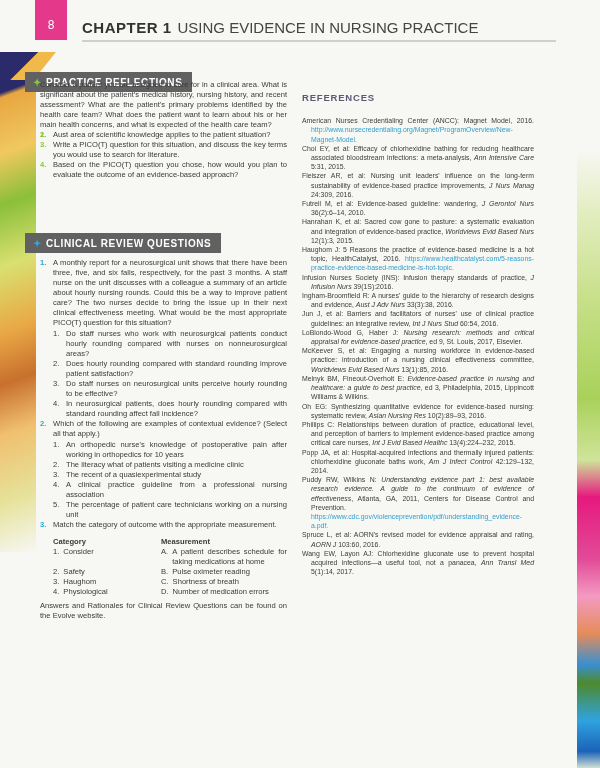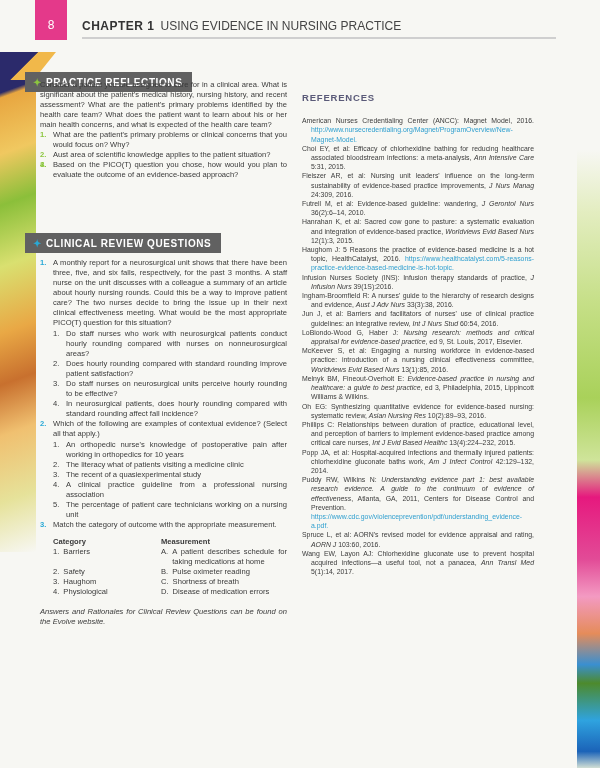--- a/index.html
+++ b/index.html
@@ -29,21 +29,21 @@
 
   
   .page-num {
     position: absolute; left: 35px; top: 0; width: 32px; height: 40px;
     background: #e4398a; color: #fff; font-size: 12px;
     display: flex; align-items: flex-end; justify-content: center; padding-bottom: 8px;
   }
   .running-head {
     position: absolute; left: 82px; top: 19px; width: 474px;
     border-bottom: 2px solid #cfcfcf; padding-bottom: 4px;
-    font-size: 12px; color: #444;
+    font-size: 15px; color: #444;
   }
   .running-head .ch { font-weight: bold; letter-spacing: 0.5px; margin-right: 6px; color: #333; }
 
   
   .banner {
     position: absolute; left: 25px; height: 20px; padding: 0 10px 0 8px;
     background: #616161; color: #fff; font-weight: bold;
     font-size: 10px; letter-spacing: 0.6px;
     display: flex; align-items: center; gap: 4px;
   }
@@ -63,21 +63,21 @@
   .n.green { color: #8cc63f; }
   .n.blue { color: #29a9d6; }
   .ol-sub { list-style: none; margin-top: 1px; }
   .ol-sub > li { position: relative; padding-left: 13px; text-align: justify; }
   .ol-sub > li > .sn { position: absolute; left: 0; top: 0; }
 
   .match-table { display: grid; grid-template-columns: 108px 1fr; column-gap: 0; margin-top: 7px; }
   .match-table .hdr { font-weight: bold; }
   .mt-cat { display: flex; gap: 4px; }
   .mt-meas { display: flex; gap: 4px; }
-  .answers { margin-top: 10px; font-style: italic; }
+  .answers { margin-top: 4px; }
 
   
   .refs {
     position: absolute; left: 302px; top: 93px; width: 232px;
     font-family: "Liberation Sans", sans-serif; font-size: 6.9px; line-height: 9.2px; color: #3b3b3b;
   }
   .refs h2 {
     font-size: 9.5px; font-weight: bold; color: #5a5a78; letter-spacing: 0.8px;
     margin-bottom: 14px;
   }
@@ -97,23 +97,23 @@
   <span class="ch">CHAPTER 1</span><span>USING EVIDENCE IN NURSING PRACTICE</span>
 </div>
 
 <div class="banner reflect" style="top:72px;">
   <span class="diamond">✦</span>
   <span>PRACTICE REFLECTIONS</span>
 </div>
 <div class="col-left" style="top:80px;">
   <p>Consider a patient you are assigned to care for in a clinical area. What is significant about the patient's medical history, nursing history, and recent assessment? What are the patient's primary problems identified by the health care team? What does the patient want to learn about his or her main health concerns, and what is expected of the health care team?</p>
   <ol class="ol-main">
-    <li><span class="n green">1.</span><span>What are the patient's primary problems or clinical concerns that you would focus on? Why?</span></li>
+    <li><span class="n green">1.</span></li>
     <li><span class="n green">2.</span><span>Aust area of scientific knowledge applies to the patient situation?</span></li>
-    <li><span class="n green">3.</span></li>
+    <li><span class="n green">3.</span><span>Write a PICO(T) question for this situation, and discuss the key terms you would use to search for literature.</span></li>
     <li><span class="n green">4.</span><span>Based on the PICO(T) question you chose, how would you plan to evaluate the outcome of an evidence-based approach?</span></li>
   </ol>
 </div>
 
 <div class="banner clinical" style="top:233px;">
   <span class="diamond">✦</span>
   <span>CLINICAL REVIEW QUESTIONS</span>
 </div>
 <div class="col-left" style="top:258px;">
   <ol class="ol-main">
@@ -140,21 +140,21 @@
     </li>
     <li>
       <span class="n blue">3.</span>
       <span>Match the category of outcome with the appropriate measurement.</span>
       <div class="match-table">
         <div class="hdr">Category</div>
         <div class="hdr">Measurement</div>
 
         <div class="mt-cat">
             <span>1.</span>
-            <span>Barriers</span>
+            <span>Consider</span>
           </div>
         <div class="mt-meas">
             <span>A.</span>
             <span>A patient describes schedule for taking medications at home</span>
           </div>
 
         <div class="mt-cat">
             <span>2.</span>
             <span>Safety</span>
           </div>
@@ -171,21 +171,21 @@
             <span>C.</span>
             <span>Shortness of breath</span>
           </div>
 
         <div class="mt-cat">
             <span>4.</span>
             <span>Physiological</span>
           </div>
         <div class="mt-meas">
             <span>D.</span>
-            <span>Disease of medication errors</span>
+            <span>Number of medication errors</span>
           </div>
       </div>
     </li>
   </ol>
   <p class="answers">Answers and Rationales for Clinical Review Questions can be found on the Evolve website.</p>
 </div>
 
 <div class="refs">
   <h2>REFERENCES</h2>
   <div id="ref-list">

